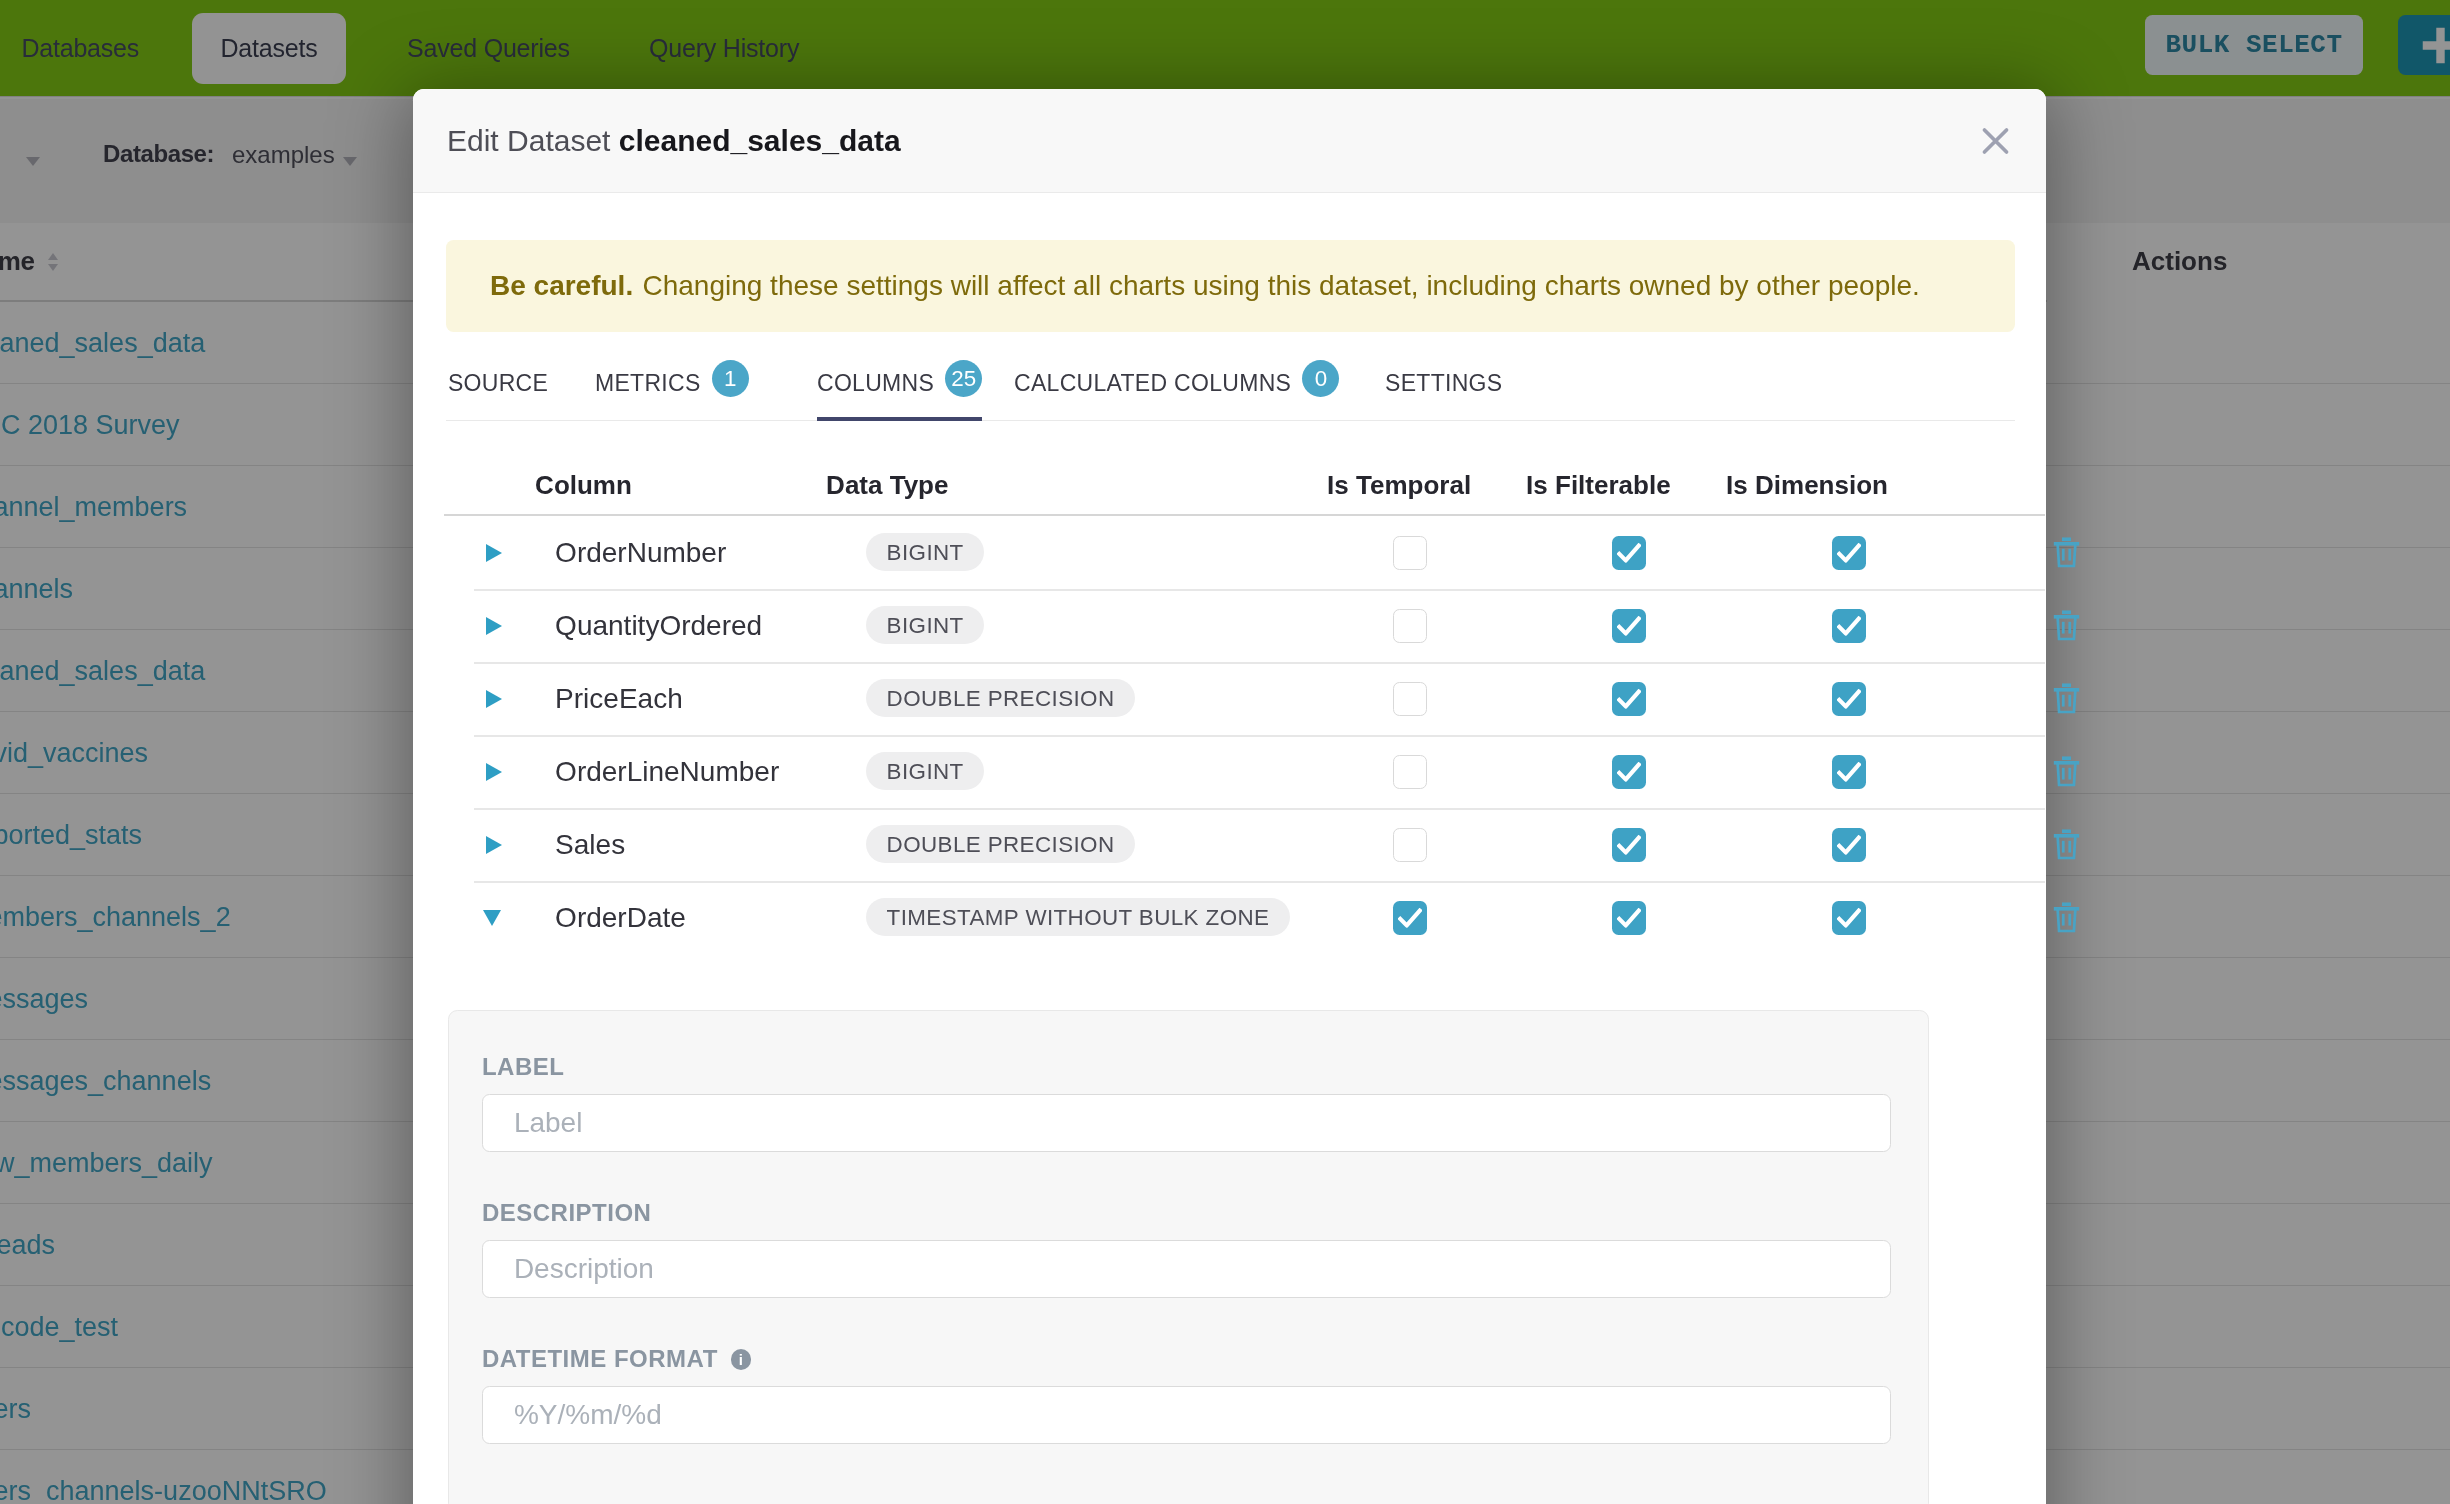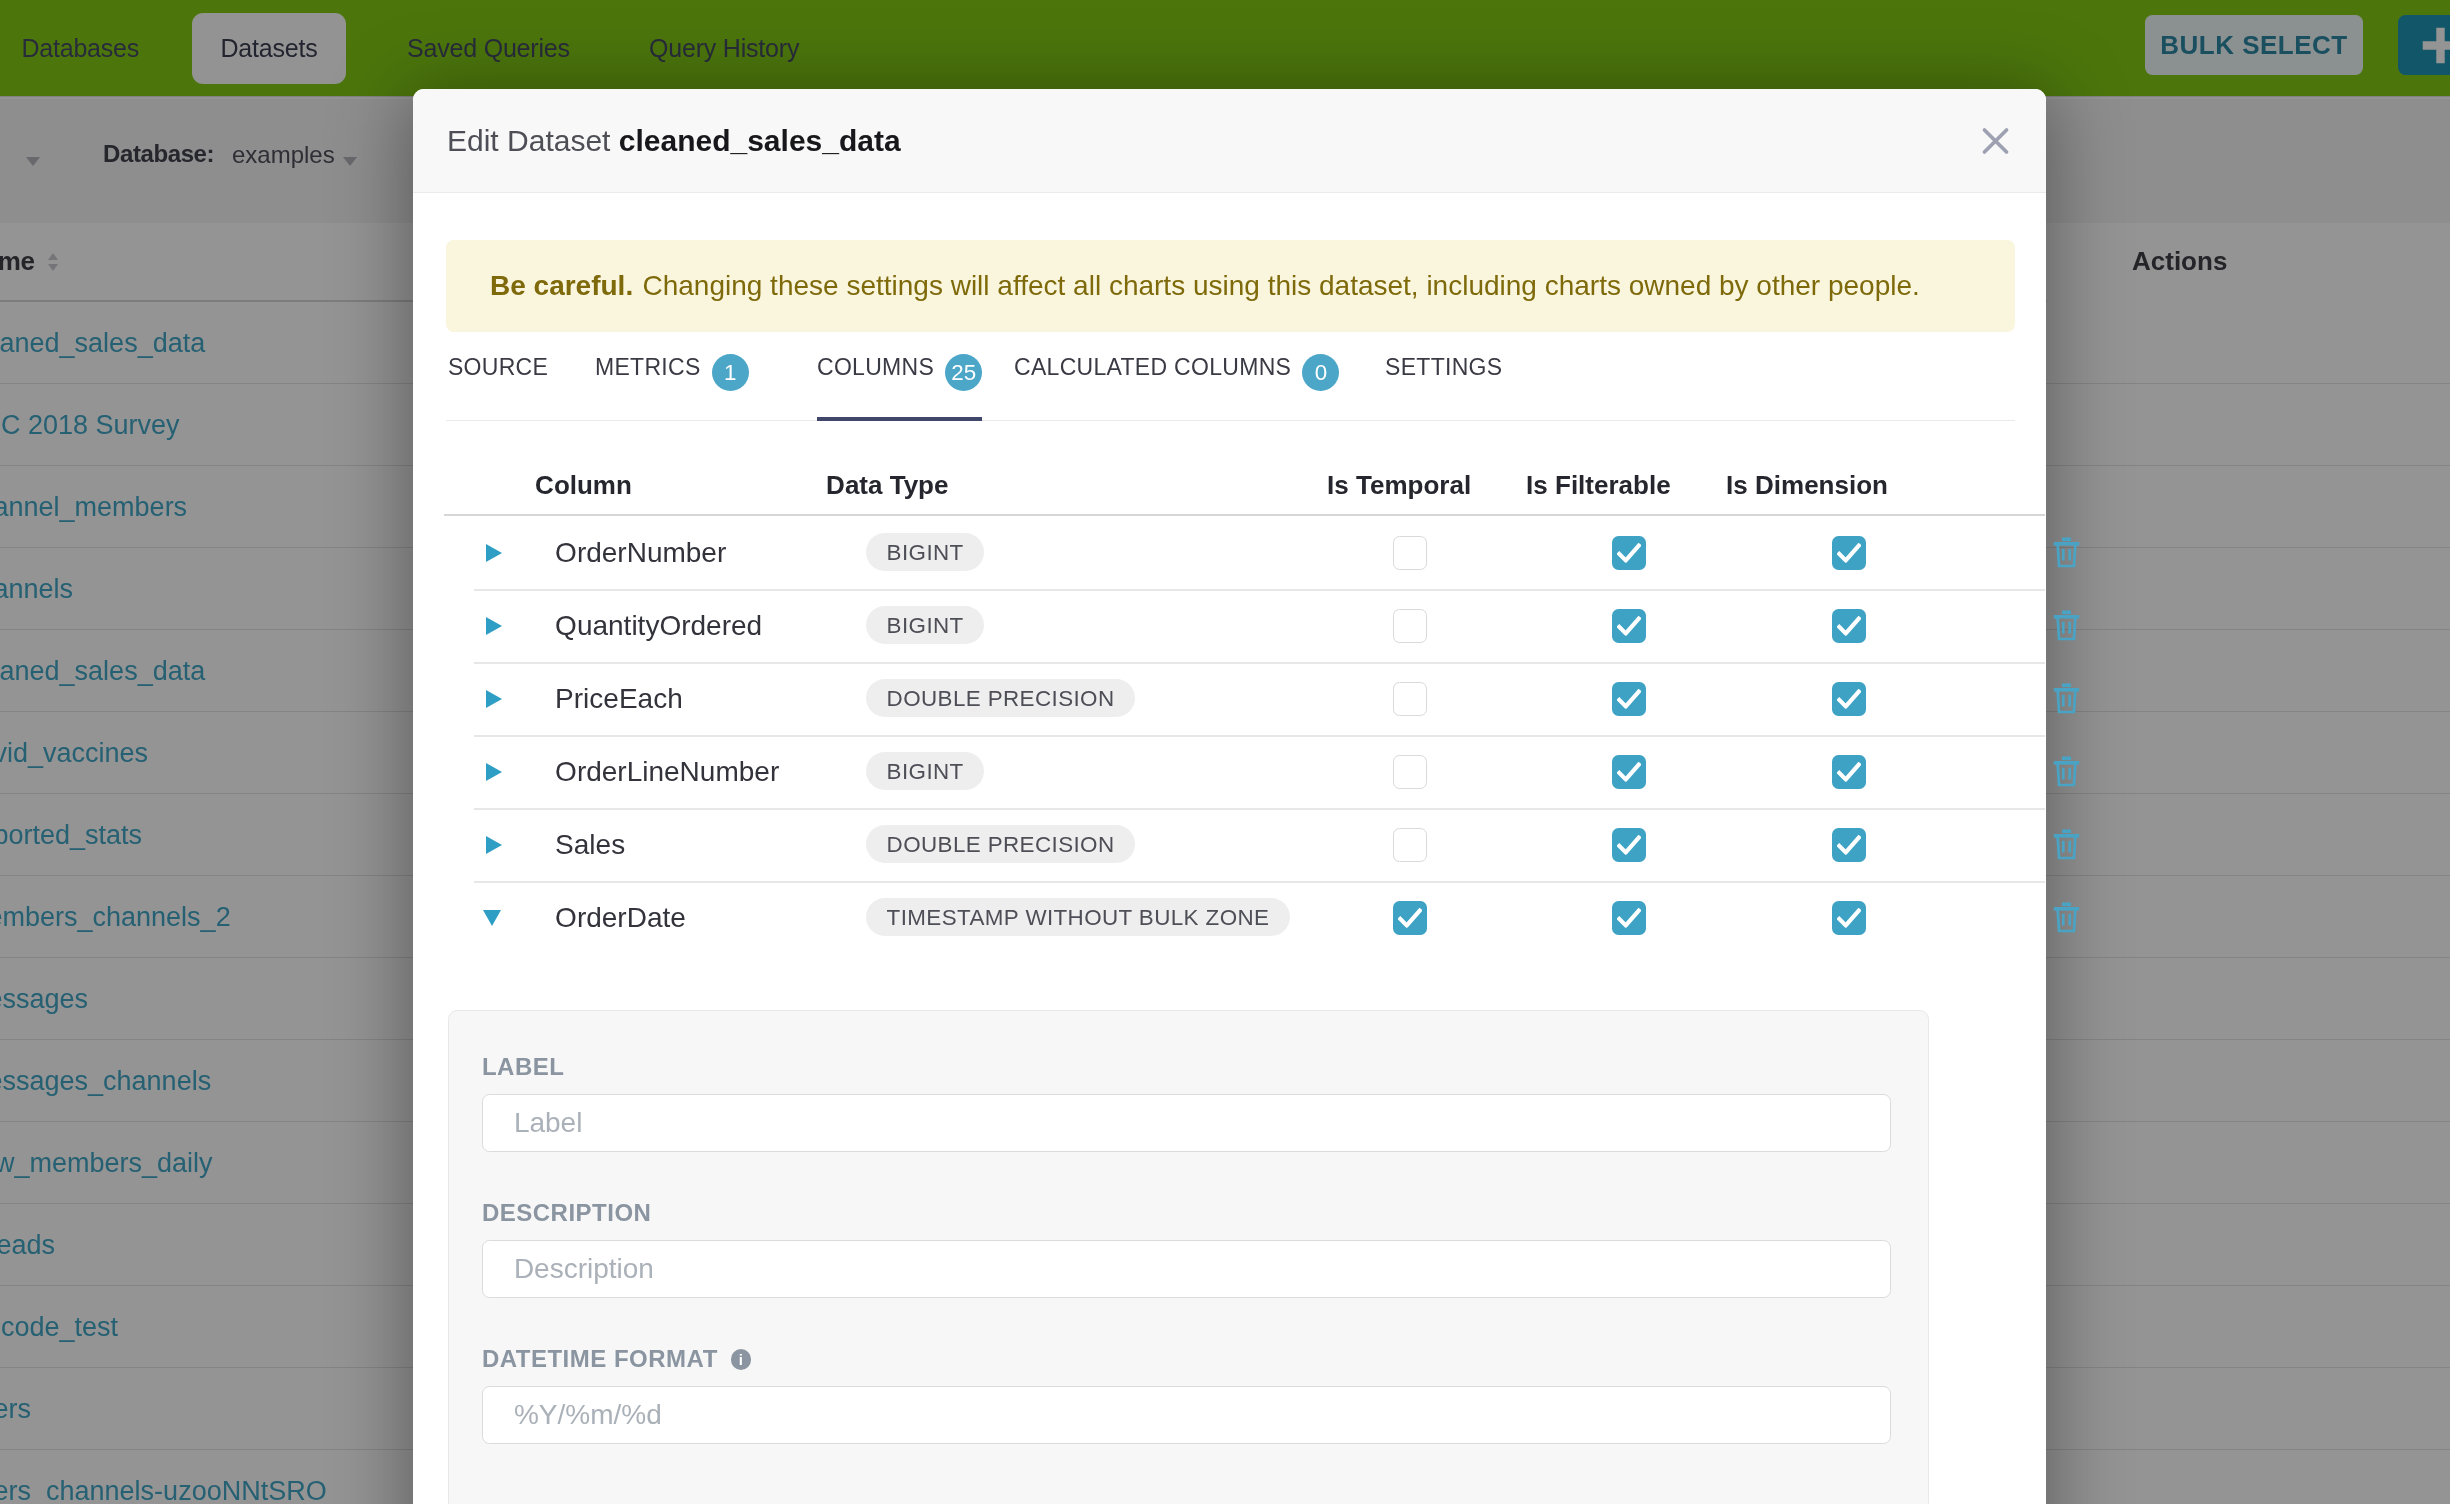--- a/index.html
+++ b/index.html
@@ -4,21 +4,21 @@
 <style>
   * { margin:0; padding:0; box-sizing:border-box; }
   html,body { width:2450px; height:1505px; overflow:hidden; }
   body { position:relative; font-family:"Liberation Sans", sans-serif; background:#fff; }
 
   
   .bg-page { position:absolute; inset:0; }
   .bg-nav { position:absolute; left:0; top:0; width:2450px; height:97px; background:#84cc16; border-bottom:1.9px solid #DEDEDE; }
   .bg-tab { position:absolute; top:0; height:97px; display:flex; align-items:center; font-size:25px; letter-spacing:-0.2px; color:#454C64; }
   .bg-tab-pill { position:absolute; left:192px; top:13px; width:154px; height:71px; background:#FEFEFE; border-radius:11.2px; display:flex; align-items:center; justify-content:center; font-size:25px; letter-spacing:-0.2px; color:#3B3F51; }
-  .bulk-btn { position:absolute; left:2145px; top:15px; width:218px; height:60px; border-radius:7.5px; background:#F0F8FA; color:#2E89A5; font-size:26px; font-weight:700; letter-spacing:0.5px; display:flex; align-items:center; justify-content:center; }
+  .bulk-btn { position:absolute; left:2145px; top:15px; width:218px; height:60px; border-radius:7.5px; background:#F0F8FA; color:#2E89A5; font-size:26px; font-weight:700; letter-spacing:0.5px; display:flex; align-items:center; justify-content:center;font-family:Liberation Mono, monospace; }
   .plus-btn { position:absolute; left:2398px; top:15px; width:103px; height:60px; border-radius:7.5px; background:#1E96B5; color:#fff; display:flex; align-items:center; justify-content:flex-start; padding-left:20.5px; }
   .plus-btn svg { display:block; }
 
   .bg-filterbar { position:absolute; left:0; top:99px; width:2450px; height:124px; background:#F4F4F4; }
   .caret-down { width:0; height:0; border-left:7.5px solid transparent; border-right:7.5px solid transparent; border-top:9.3px solid #B4B4BC; display:inline-block; }
   .bg-filter-caret1 { position:absolute; left:26px; top:58px; }
   .bg-filter-label { position:absolute; left:103px; top:41px; font-size:24px; letter-spacing:-0.4px; font-weight:700; color:#42424E; }
   .bg-filter-value { position:absolute; left:232px; top:42px; font-size:24px; color:#50505C; }
   .bg-filter-caret2 { position:absolute; left:343px; top:58px; }
 
@@ -42,21 +42,21 @@
   .modal-header { position:relative; height:104px; background:#F8F8F8; border-bottom:1.9px solid #EAEAEA; border-radius:11.2px 11.2px 0 0; display:flex; align-items:center; padding-left:34px; }
   .modal-title { font-size:30px; color:#4E4E56; }
   .modal-title b { color:#17171C; font-weight:700; }
   .modal-close { position:absolute; right:30px; top:50%; transform:translateY(-50%); width:41px; height:41px; display:flex; align-items:center; justify-content:center; cursor:pointer; }
   .modal-body { padding:0 31px 0 33px; position:relative; }
 
   .warn-banner { margin-top:47px; height:92px; background:#FAF6DE; border-radius:7.5px; display:flex; align-items:center; padding-left:44px; font-size:28px; color:#7E6A0B; }
   .warn-banner b { font-weight:700; margin-right:9.3px; }
 
   .tabs { position:relative; margin-top:22.4px; height:67px; border-bottom:1.9px solid #E9E9E9; }
-  .tab { position:absolute; top:0; height:43px; display:flex; align-items:flex-start; font-size:23px; letter-spacing:0.3px; color:#3A3A44; font-weight:500; }
+  .tab { position:absolute; top:0; height:43px; display:flex; align-items:flex-end; font-size:23px; letter-spacing:0.3px; color:#3A3A44; font-weight:500; }
   .tab.active::after { content:""; position:absolute; left:0; right:0; bottom:-24px; height:4.7px; background:#41466B; }
   .tab .badge { margin-left:11.2px; min-width:37px; height:37px; border-radius:18.6px; background:#4BA6C8; color:#fff; font-size:22.4px; font-weight:400; display:flex; align-items:center; justify-content:center; letter-spacing:0; }
 
   .mtable { position:relative; margin-left:-1.9px; margin-right:-30px; }
   .mt-grid { display:grid; grid-template-columns:91px 291px 501px 199px 200px 206px 1fr; align-items:center; }
   .mt-head { height:95px; border-bottom:2.8px solid #D6D6D6; align-items:end; }
   .mt-head > div { padding-bottom:13px; }
   .mt-head > div.hcell { font-size:26px; font-weight:700; color:#26262E; }
   .mt-row { position:relative; height:73px;gap:20px; }
   .mt-row::after { content:""; position:absolute; left:30px; right:0; bottom:-1.9px; height:1.9px; background:#E7E7E7; }

